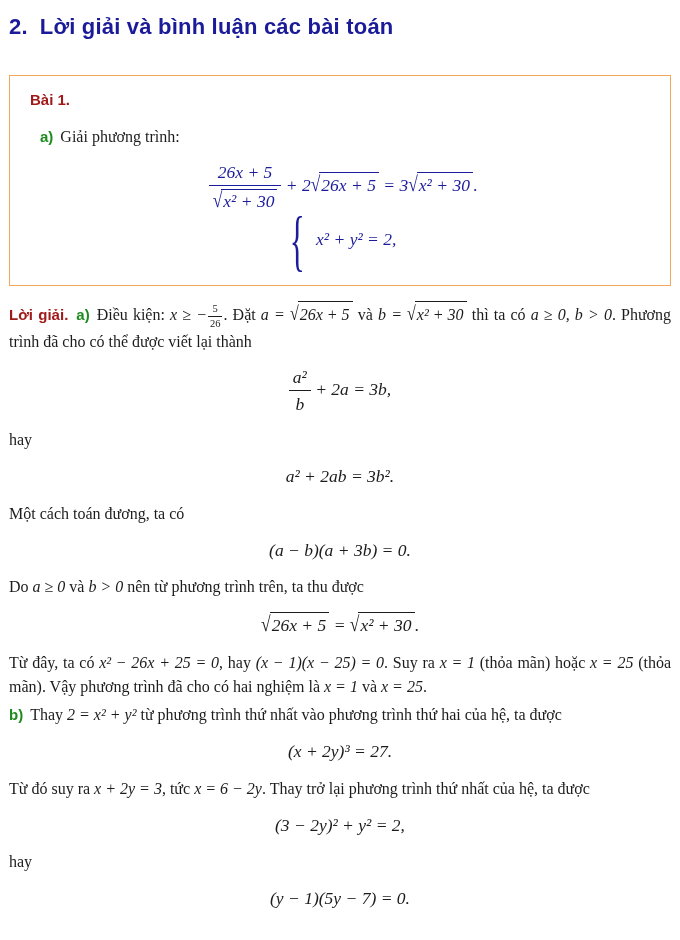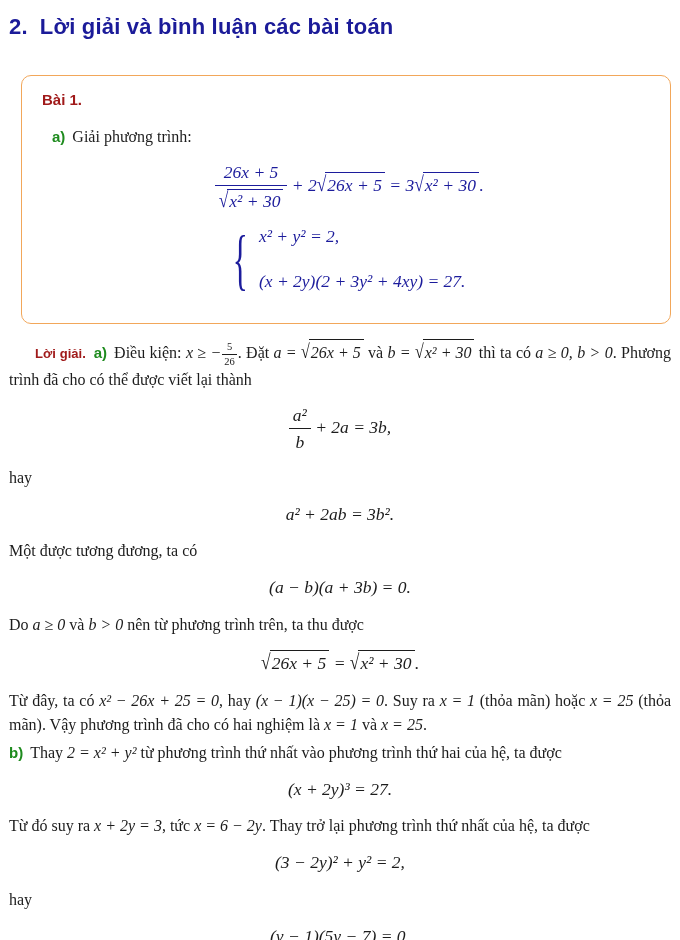--- a/index.html
+++ b/index.html
@@ -24,24 +24,23 @@
   .sec-title{
     font-family:"Liberation Sans",sans-serif;
     font-weight:bold;color:var(--title-navy);
     font-size:22px;margin:4px 0 32px 0;letter-spacing:0.2px;
   }
   .sec-title .num{margin-right:12px;}
 
   
   .problem-box{
     border:1.5px solid var(--box-border-orange);
-    border-radius:10px;
+    border-radius:0;
     padding:11px 12px 16px 18px;
     margin-bottom:15px;
-    margin-left:12px;
   }
   .box-label{
     font-family:"Liberation Sans",sans-serif;font-weight:bold;
     color:var(--label-dark-red);font-size:15px;margin:2px 0 2px 2px;
   }
   .item{margin:13px 0 0 12px;}
   .marker{
     font-family:"Liberation Sans",sans-serif;font-weight:bold;
     color:var(--marker-green);font-size:15px;margin-right:7px;
   }
@@ -74,21 +73,21 @@
     display:inline-block;font-size:30px;line-height:1;
     transform:scale(1.05,2.25);transform-origin:center;
     margin-right:12px;font-style:normal;
   }
   .sys-lines{display:inline-flex;flex-direction:column;align-items:flex-start;gap:22px;text-align:left;}
 
   
   .para{margin:4px 0;text-align:justify;}
   .sol-heading{
     font-family:"Liberation Sans",sans-serif;font-weight:bold;
-    color:var(--label-dark-red);font-size:13px;margin-right:8px;margin-left:26px;
+    color:var(--label-dark-red);font-size:15px;margin-right:8px;
   }
   .plain{margin:4px 0;}
 </style>
 </head>
 <body>
 
 <div class="page">
 
   <div class="sec-title"><span class="num">2.</span><span>Lời giải và bình luận các bài toán</span></div>
 
@@ -97,34 +96,33 @@
 
     <div class="item"><span class="marker">a)</span><span>Giải phương trình:</span></div>
 
     <div class="disp navy"><span class="frac"><span class="fn m">26x + 5</span><span class="fd"><span class="sqrt"><span class="sqrt-body m">x² + 30</span></span></span></span><span class="m"> + 2</span><span class="sqrt"><span class="sqrt-body m">26x + 5</span></span><span class="m"> = 3</span><span class="sqrt"><span class="sqrt-body m">x² + 30</span></span><span>.</span></div>
 
 
     <div class="disp navy"><span class="system">
           <span class="brace">{</span>
           <span class="sys-lines">
             <span class="m">x² + y² = 2,</span>
-            <span class="m">(x + 2y)(2 + 3y² + 4xy) = 27.</span>
           </span>
         </span></div>
   </div>
 
   <p class="para"><span class="sol-heading">Lời giải.</span><span class="marker">a)</span><span>Điều kiện: </span><span class="m">x ≥ −</span><span class="frac small"><span class="fn">5</span><span class="fd">26</span></span><span>. Đặt </span><span class="m">a = </span><span class="sqrt"><span class="sqrt-body m">26x + 5</span></span><span> và </span><span class="m">b = </span><span class="sqrt"><span class="sqrt-body m">x² + 30</span></span><span> thì ta có </span><span class="m">a ≥ 0, b &gt; 0</span><span>. Phương trình đã cho có thể được viết lại thành</span></p>
 
   <div class="disp"><span class="frac"><span class="fn m">a²</span><span class="fd m">b</span></span><span class="m"> + 2a = 3b,</span></div>
 
   <p class="plain">hay</p>
 
   <div class="disp m">a² + 2ab = 3b².</div>
 
-  <p class="para">Một được tương đương, ta có</p>
+  <p class="para">Một cách toán đương, ta có</p>
 
   <div class="disp m">(a − b)(a + 3b) = 0.</div>
 
   <p class="para"><span>Do </span><span class="m">a ≥ 0</span><span> và </span><span class="m">b &gt; 0</span><span> nên từ phương trình trên, ta thu được</span></p>
 
   <div class="disp"><span class="sqrt"><span class="sqrt-body m">26x + 5</span></span><span class="m"> = </span><span class="sqrt"><span class="sqrt-body m">x² + 30</span></span><span>.</span></div>
 
   <p class="para"><span>Từ đây, ta có </span><span class="m">x² − 26x + 25 = 0</span><span>, hay </span><span class="m">(x − 1)(x − 25) = 0</span><span>. Suy ra </span><span class="m">x = 1</span><span> (thỏa mãn) hoặc </span><span class="m">x = 25</span><span> (thỏa mãn). Vậy phương trình đã cho có hai nghiệm là </span><span class="m">x = 1</span><span> và </span><span class="m">x = 25</span><span>.</span></p>
 
   <p class="para"><span class="marker">b)</span><span>Thay </span><span class="m">2 = x² + y²</span><span> từ phương trình thứ nhất vào phương trình thứ hai của hệ, ta được</span></p>

